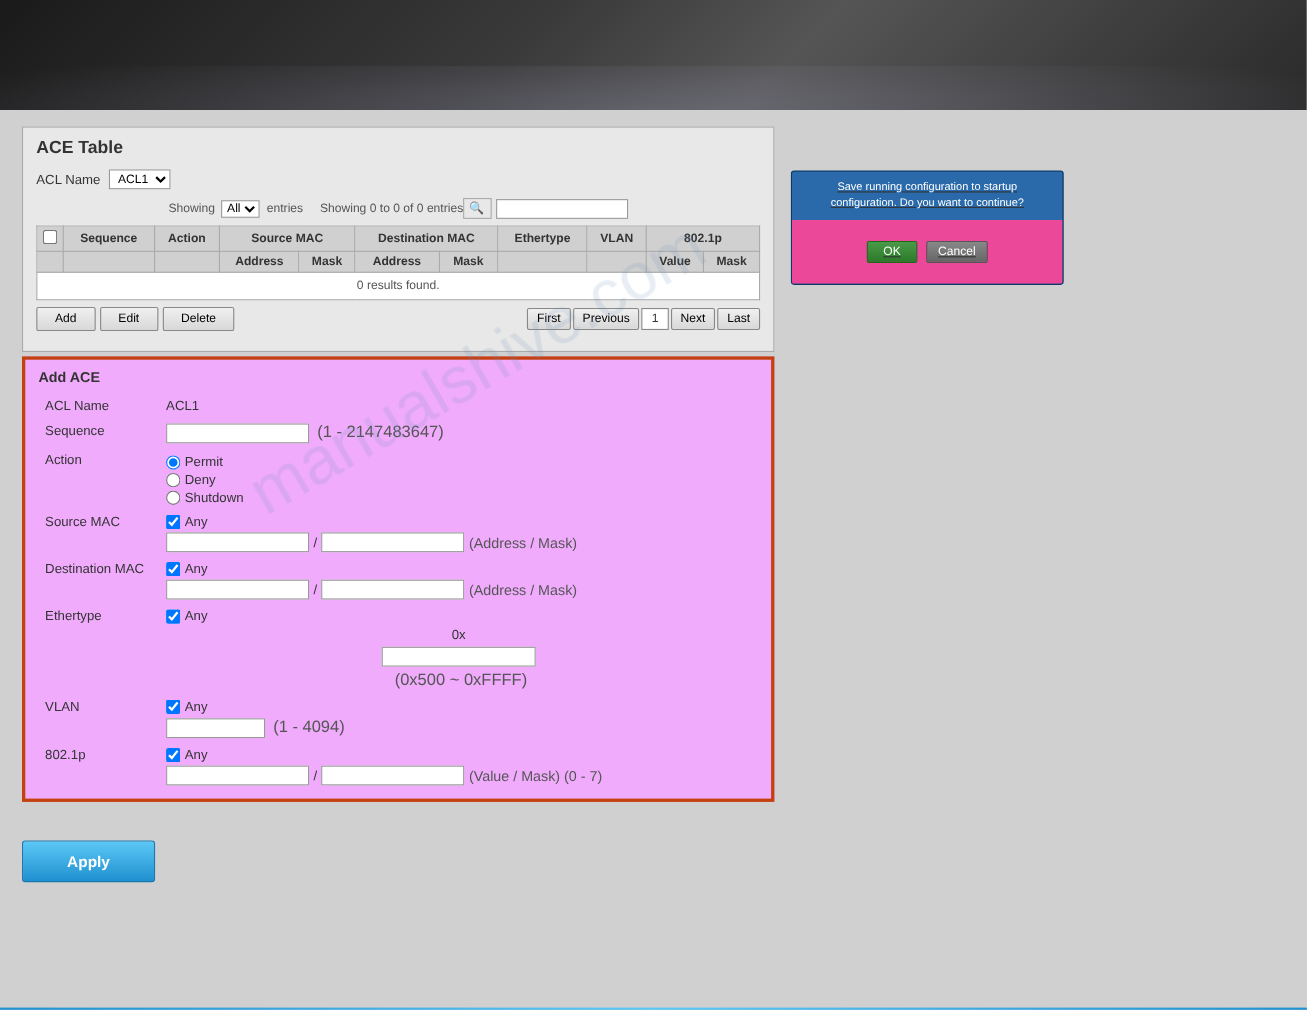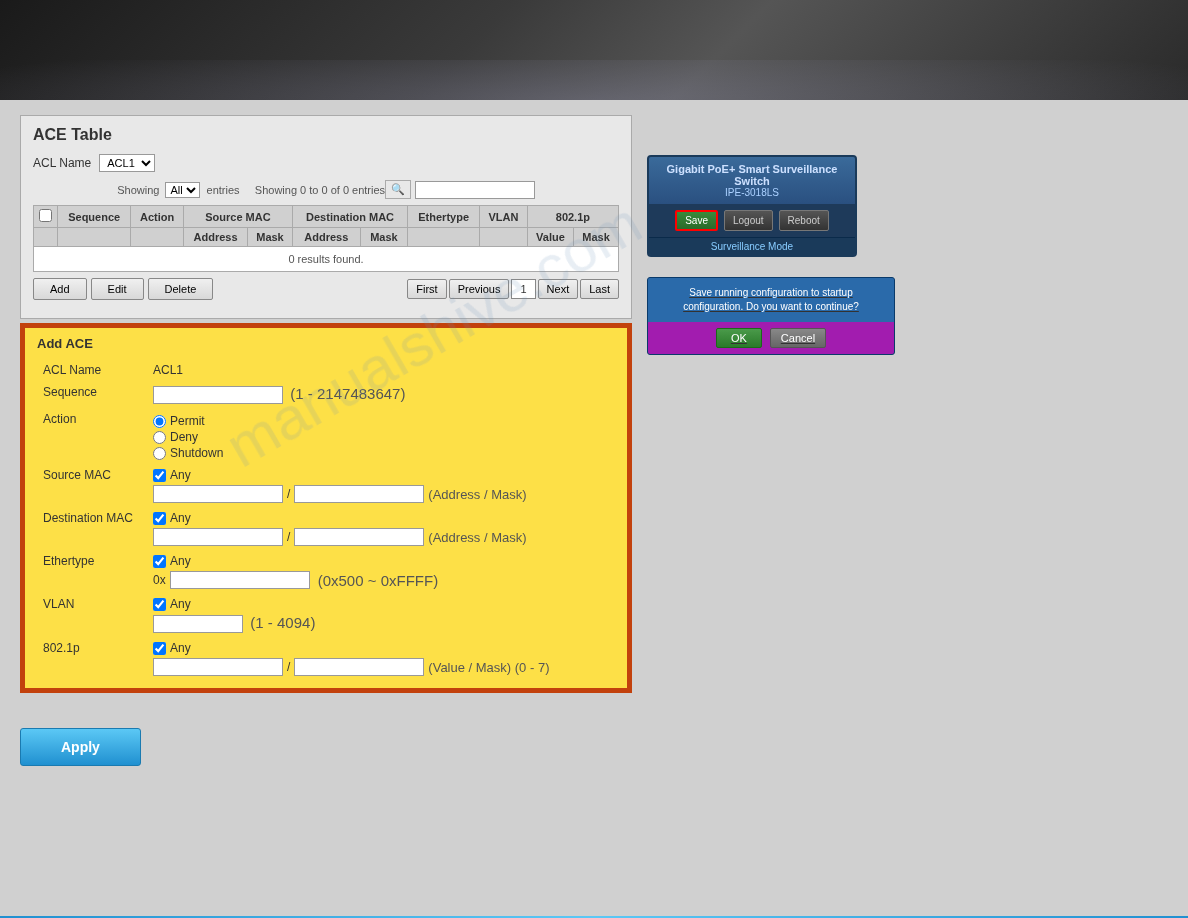--- a/index.html
+++ b/index.html
@@ -23,21 +23,21 @@
 
     
     .main-content {
       display: flex;
       padding: 15px 20px;
       gap: 15px;
     }
 
     
     .left-panel {
-      width: 612px;
+      width: 684px;
       flex-shrink: 0;
     }
 
     
     .ace-table-box {
       background: #e8e8e8;
       border: 1px solid #aaa;
       padding: 10px 12px 12px;
     }
 
@@ -166,22 +166,22 @@
       padding: 3px 8px;
       font-size: 11px;
       border: 1px solid #888;
       background: white;
       min-width: 24px;
       text-align: center;
     }
 
     
     .add-ace-section {
-      background: #fde047;
-      border: 5px solid #c2410c;
+      background: #f0abfc;
+      border: 3px solid #c2410c;
       padding: 8px 12px;
       margin-top: 4px;
     }
 
     .add-ace-title {
       font-size: 13px;
       font-weight: bold;
       margin-bottom: 8px;
       color: #333;
     }
@@ -226,21 +226,21 @@
     .radio-item { display: flex; align-items: center; gap: 4px; font-size: 12px; }
 
     .checkbox-row { display: flex; align-items: flex-end; gap: 4px; font-size: 12px; margin-bottom: 3px; }
 
     .mac-row { display: flex; align-items: center; gap: 4px; }
     .mac-input { border: 1px solid #999; padding: 2px 4px; font-size: 11px; width: 130px; background: white; }
     .slash { font-size: 12px; }
     .mac-mask { border: 1px solid #999; padding: 2px 4px; font-size: 11px; width: 130px; background: white; }
     .addr-hint { font-size: 13px; color: #555; }
 
-    .ethertype-row { display: flex; align-items: center; gap: 4px; }
+    .ethertype-row { display: flex; align-items: center; gap: 4px; flex-direction: column; }
     .ethertype-prefix { font-size: 12px; }
     .ethertype-input { border: 1px solid #999; padding: 2px 4px; font-size: 11px; width: 140px; background: white; }
 
     .vlan-input { border: 1px solid #999; padding: 2px 4px; font-size: 11px; width: 90px; background: white; }
 
     .p8021-row { display: flex; align-items: center; gap: 4px; }
     .p8021-value { border: 1px solid #999; padding: 2px 4px; font-size: 11px; width: 130px; background: white; }
     .p8021-mask { border: 1px solid #999; padding: 2px 4px; font-size: 11px; width: 130px; background: white; }
 
     
@@ -354,22 +354,22 @@
       font-size: 10px;
       padding: 8px 10px;
       text-align: center;
       line-height: 1.4;
     }
 
     .confirm-buttons {
       display: flex;
       justify-content: center;
       gap: 8px;
-      padding: 6px;
-      background: #a21caf;
+      padding: 19px;
+      background: #ec4899;
     }
 
     .confirm-ok {
       background: linear-gradient(to bottom, #4a9a4a, #2a7a2a);
       border: 1px solid #1a6a1a;
       color: white;
       padding: 3px 14px;
       font-size: 11px;
       cursor: pointer;
       border-radius: 2px;
@@ -611,32 +611,20 @@
         </tr>
       </tbody>
         </table>
 
     </div>
 
   </div>
 
   <div class="right-panel">
 
-    <div class="switch-card">
-      <div class="switch-card-header">
-        <div class="switch-title">Gigabit PoE+ Smart Surveillance Switch</div>
-        <div class="switch-model">IPE-3018LS</div>
-      </div>
-      <div class="switch-buttons">
-        <button class="sw-btn sw-btn-save">Save</button>
-        <button class="sw-btn sw-btn-logout">Logout</button>
-        <button class="sw-btn sw-btn-reboot">Reboot</button>
-      </div>
-      <div class="switch-mode-bar">Surveillance Mode</div>
-    </div>
 
     <div class="confirm-dialog">
       <div class="confirm-text">Save running configuration to startup configuration. Do you want to continue?</div>
       <div class="confirm-buttons">
         <button class="confirm-ok">OK</button>
         <button class="confirm-cancel">Cancel</button>
       </div>
     </div>
 
   </div>

